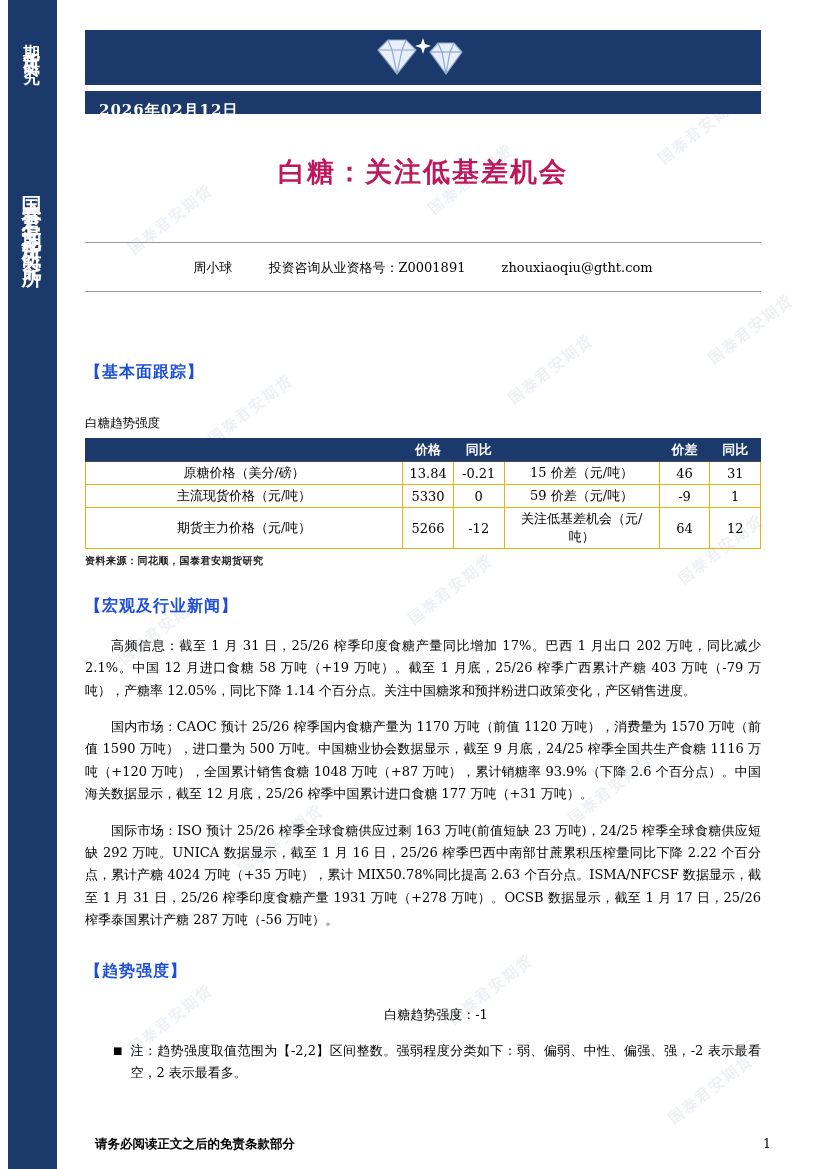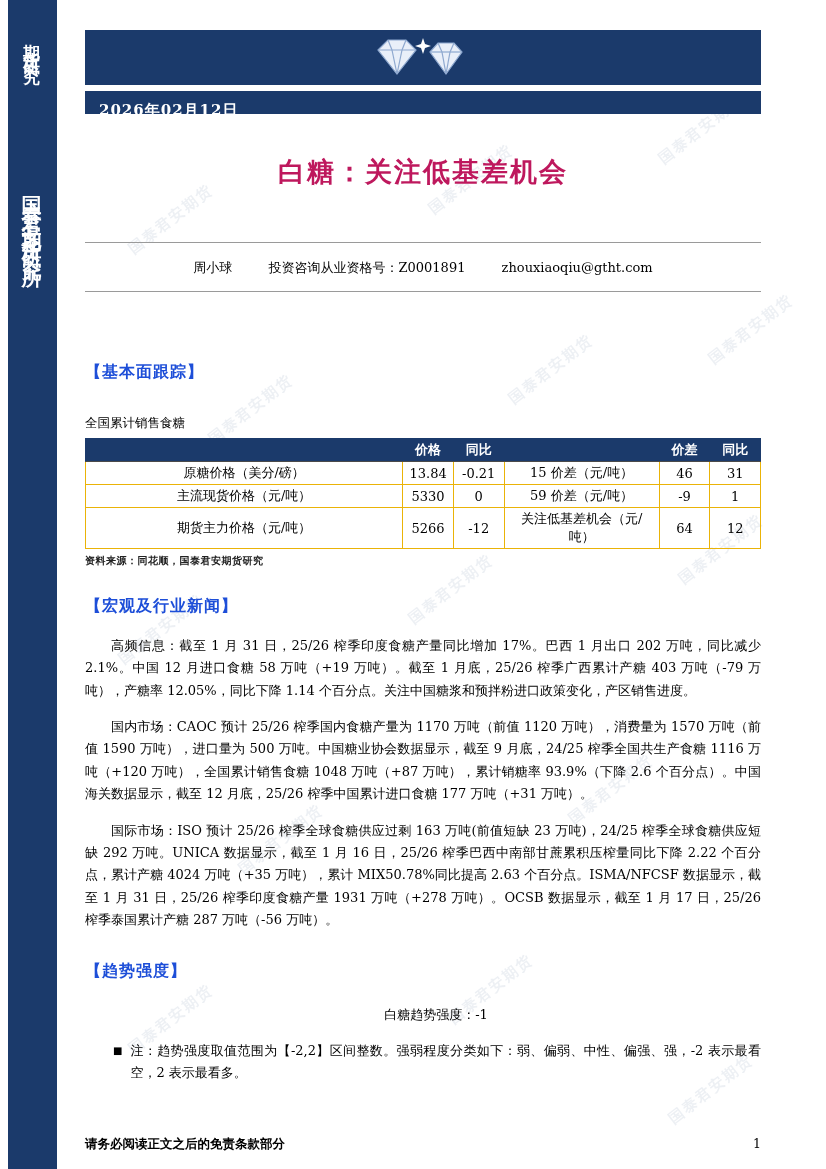--- a/index.html
+++ b/index.html
@@ -57,21 +57,21 @@
 
   p.body { margin-top:18px; font-size:13px; line-height:1.72; text-align:justify;
            text-indent:2em; }
   p.body + p.body { margin-top:14px; }
 
   .trend-strength { margin-top:24px; font-size:13px; text-indent:2em;text-align:center; }
   .trend-note { margin-top:16px; display:flex; padding-left:28px; font-size:13px;
                 line-height:1.7; text-align:justify; }
   .trend-note .bullet { margin-right:8px; font-size:10px; line-height:22px; }
 
-  .footer { position:absolute; z-index:2; left:85px; width:676px; bottom:16px;
+  .footer { position:absolute; z-index:2; left:95px; width:676px; bottom:16px;
             display:flex; justify-content:space-between; font-size:12.5px; font-weight:bold; }
   .footer .pageno { font-weight:normal; }
 </style>
 </head>
 <body>
 
 <div class="page">
 
   <div class="watermark-layer">
     <span class="wm" style="left:120px; top:210px;">国泰君安期货</span>
@@ -128,21 +128,21 @@
     <div class="author-line">
       <span>周小球</span>
       <span>投资咨询从业资格号：Z0001891</span>
       <span>zhouxiaoqiu@gtht.com</span>
     </div>
 
     <hr class="rule rule-2">
 
     <h2 class="section h2-fund">【基本面跟踪】</h2>
 
-    <div class="table-caption">全国累计销售食糖</div>
+    <div class="table-caption">白糖趋势强度</div>
 
     <table class="fund">
       <colgroup>
         <col style="width:47%">
           <col style="width:7.5%">
           <col style="width:7.5%">
         <col style="width:23%">
           <col style="width:7.5%">
           <col style="width:7.5%">
       </colgroup>

